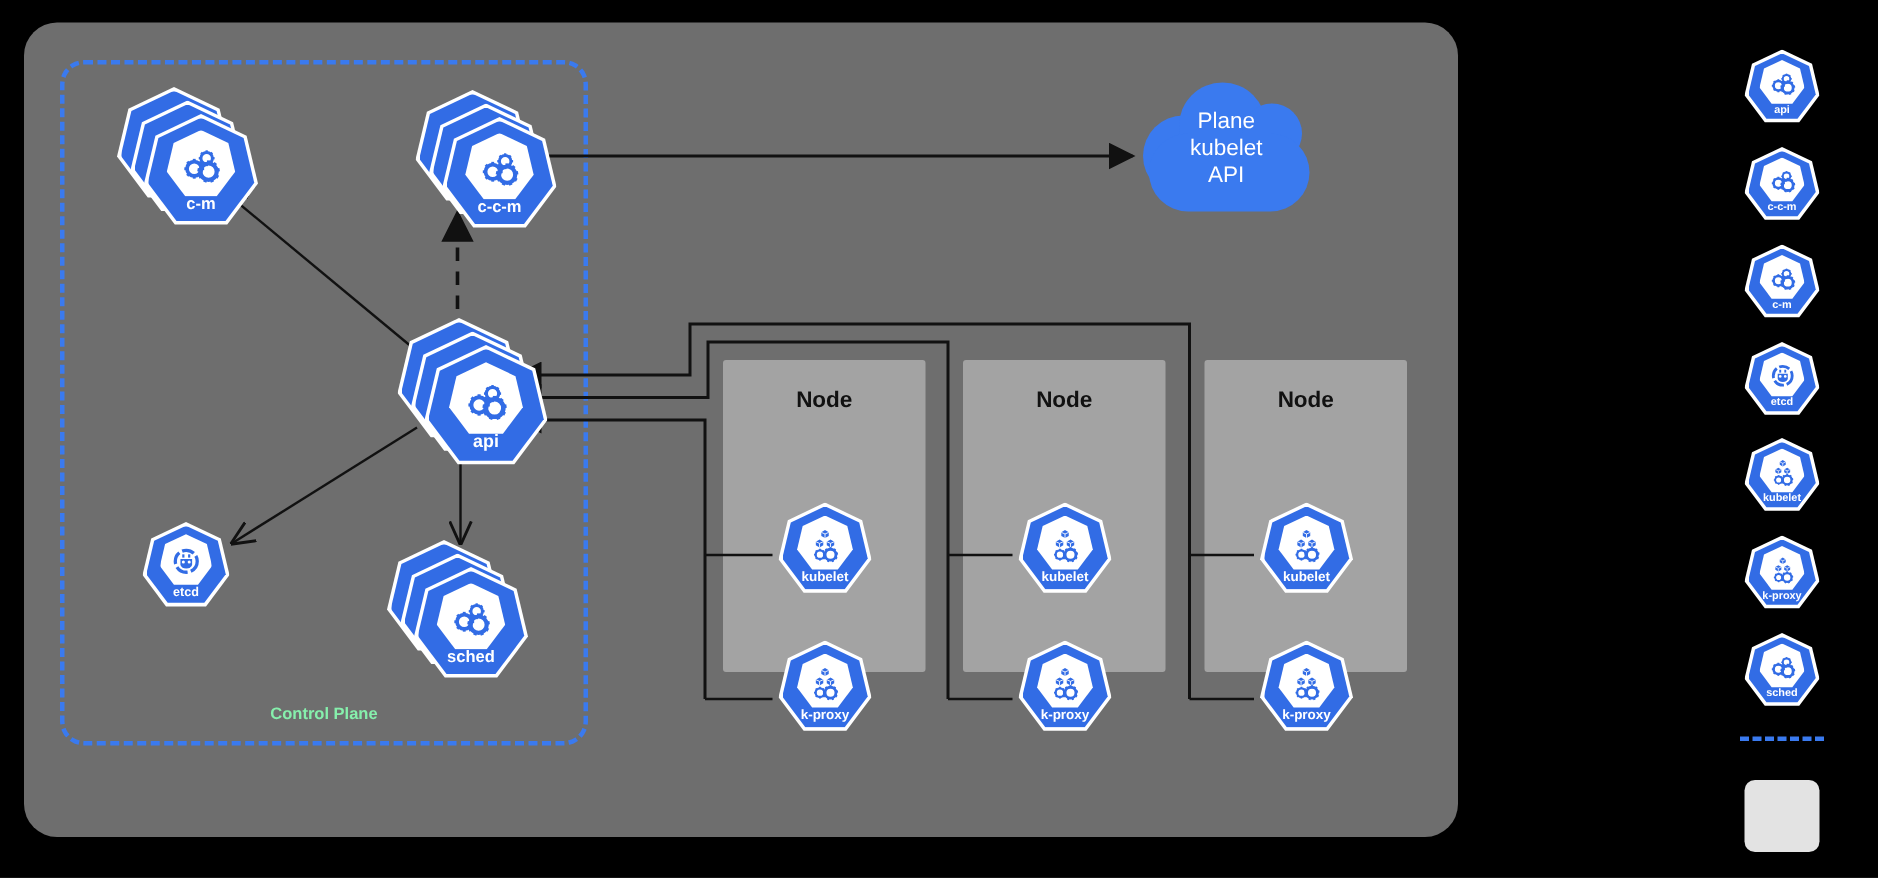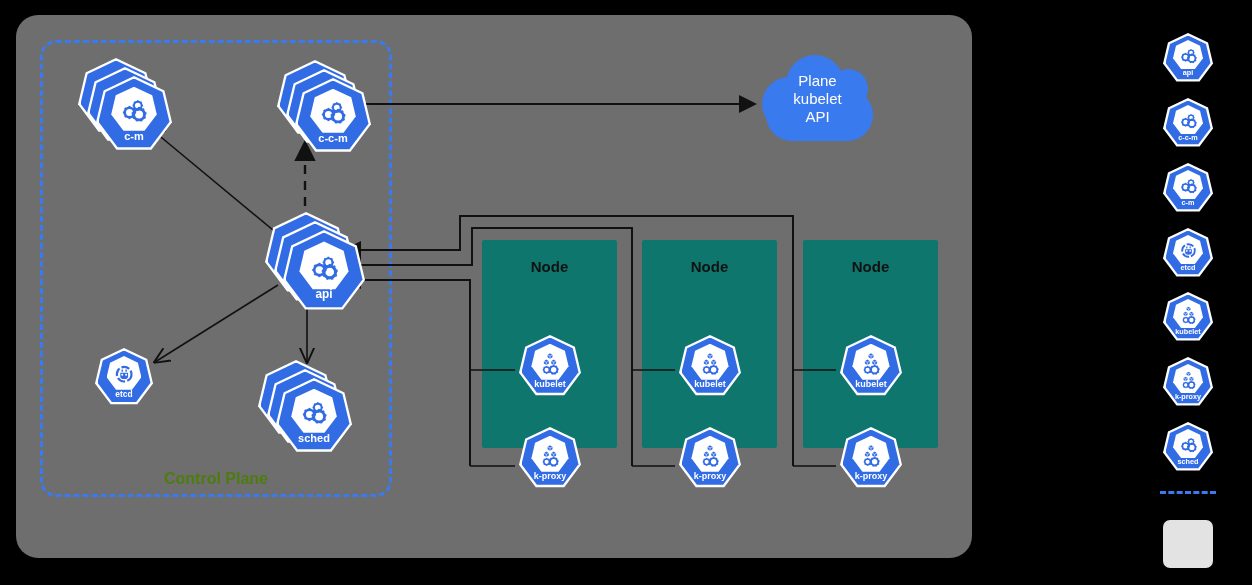--- a/index.html
+++ b/index.html
@@ -10,24 +10,24 @@
   
   .cluster-box{position:absolute;left:16px;top:15px;width:956px;height:543px;
       background:#6e6e6e;border-radius:22px;}
   .cluster-title{position:absolute;left:420px;top:26px;width:330px;text-align:center;
       color:#ffffff;font-size:20px;font-weight:bold;letter-spacing:.2px;}
 
   
   .control-plane{position:absolute;left:40px;top:40px;width:352px;height:457px;
       border:3px dashed #3a7aef;border-radius:16px;box-sizing:border-box;}
   .cp-label{position:absolute;left:40px;top:470px;width:352px;text-align:center;
-      color:#4d7c0f;font-size:16px;font-weight:bold;}
+      color:#86efac;font-size:11px;font-weight:bold;}
 
   
-  .node-box{position:absolute;width:135px;height:208px;background:#0f766e;
+  .node-box{position:absolute;width:135px;height:208px;background:#a3a3a3;
       border-radius:2px;}
   .node-label{position:absolute;top:18px;left:0;width:100%;text-align:center;
       color:#111;font-size:15px;font-weight:bold;}
 
   
   .k8s{position:absolute;}
   .hept{position:absolute;left:0;top:0;width:100%;height:100%;
       background:#326ce5;
       -webkit-clip-path:polygon(50% 0%,90% 19%,100% 61%,73% 97%,27% 97%,0% 61%,10% 19%);
       clip-path:polygon(50% 0%,90% 19%,100% 61%,73% 97%,27% 97%,0% 61%,10% 19%);}

